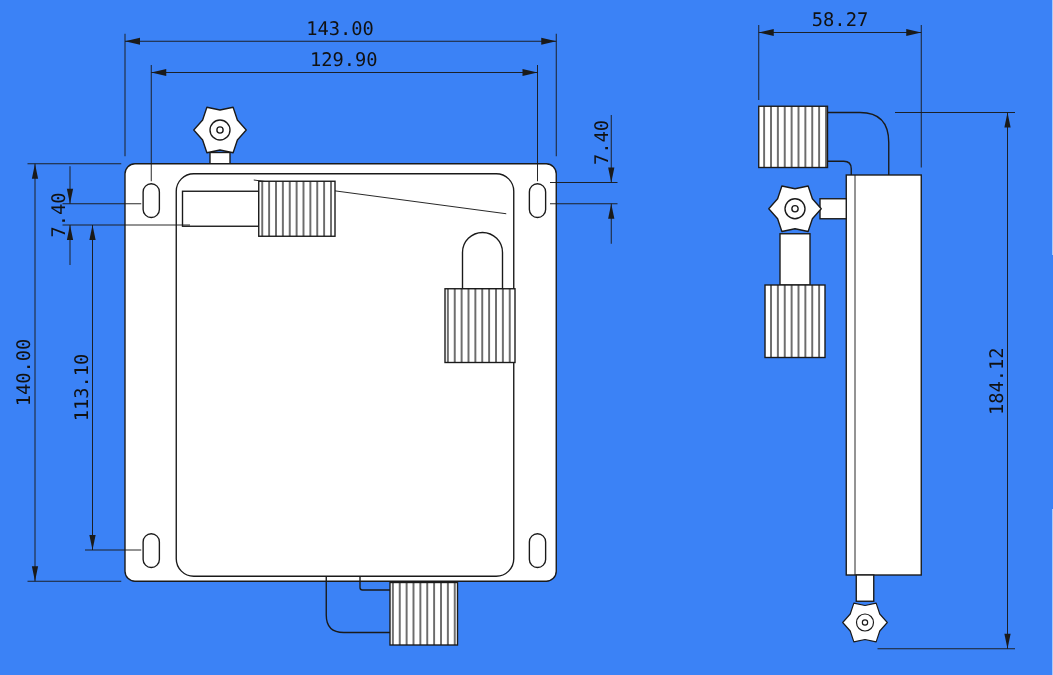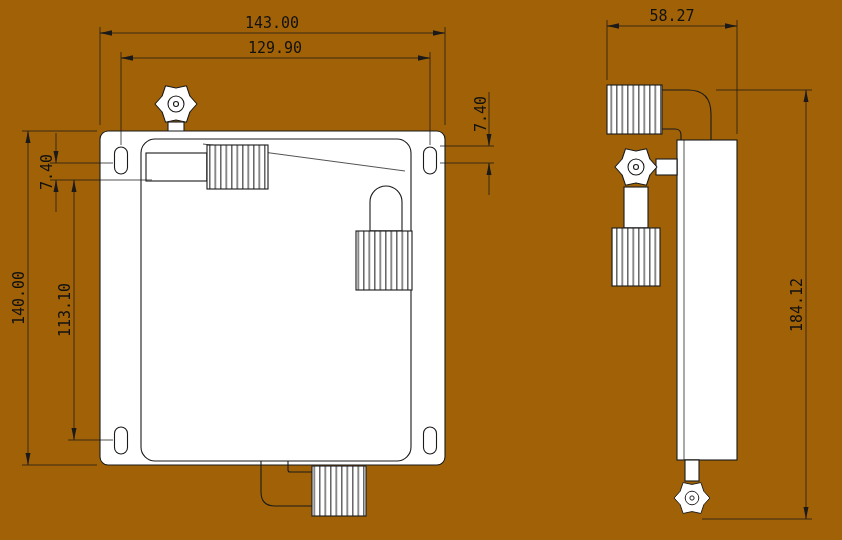--- a/index.html
+++ b/index.html
@@ -4,21 +4,21 @@
 <style>
   html, body {
     margin: 0;
     padding: 0;
     background: #ffffff;
   }
   .canvas {
     position: relative;
     width: 842px;
     height: 540px;
-    background: #a16207;
+    background: #3b82f6;
     font-family: "DejaVu Sans Mono", "Liberation Mono", monospace;
   }
   svg { display: block; }
   .part   { fill: #ffffff; stroke: #1a1a1a; stroke-width: 1.1; }
   .partln { fill: none;    stroke: #1a1a1a; stroke-width: 1.1; }
   .knurl  { stroke: #1a1a1a; stroke-width: 1.1; }
   .dimln  { stroke: #1a1a1a; stroke-width: 0.75; fill: none; }
   .arrow  { fill: #1a1a1a; stroke: none; }
   .dimtxt { fill: #111111; font-size: 15px; font-family: "DejaVu Sans Mono", "Liberation Mono", monospace; }
 </style>

